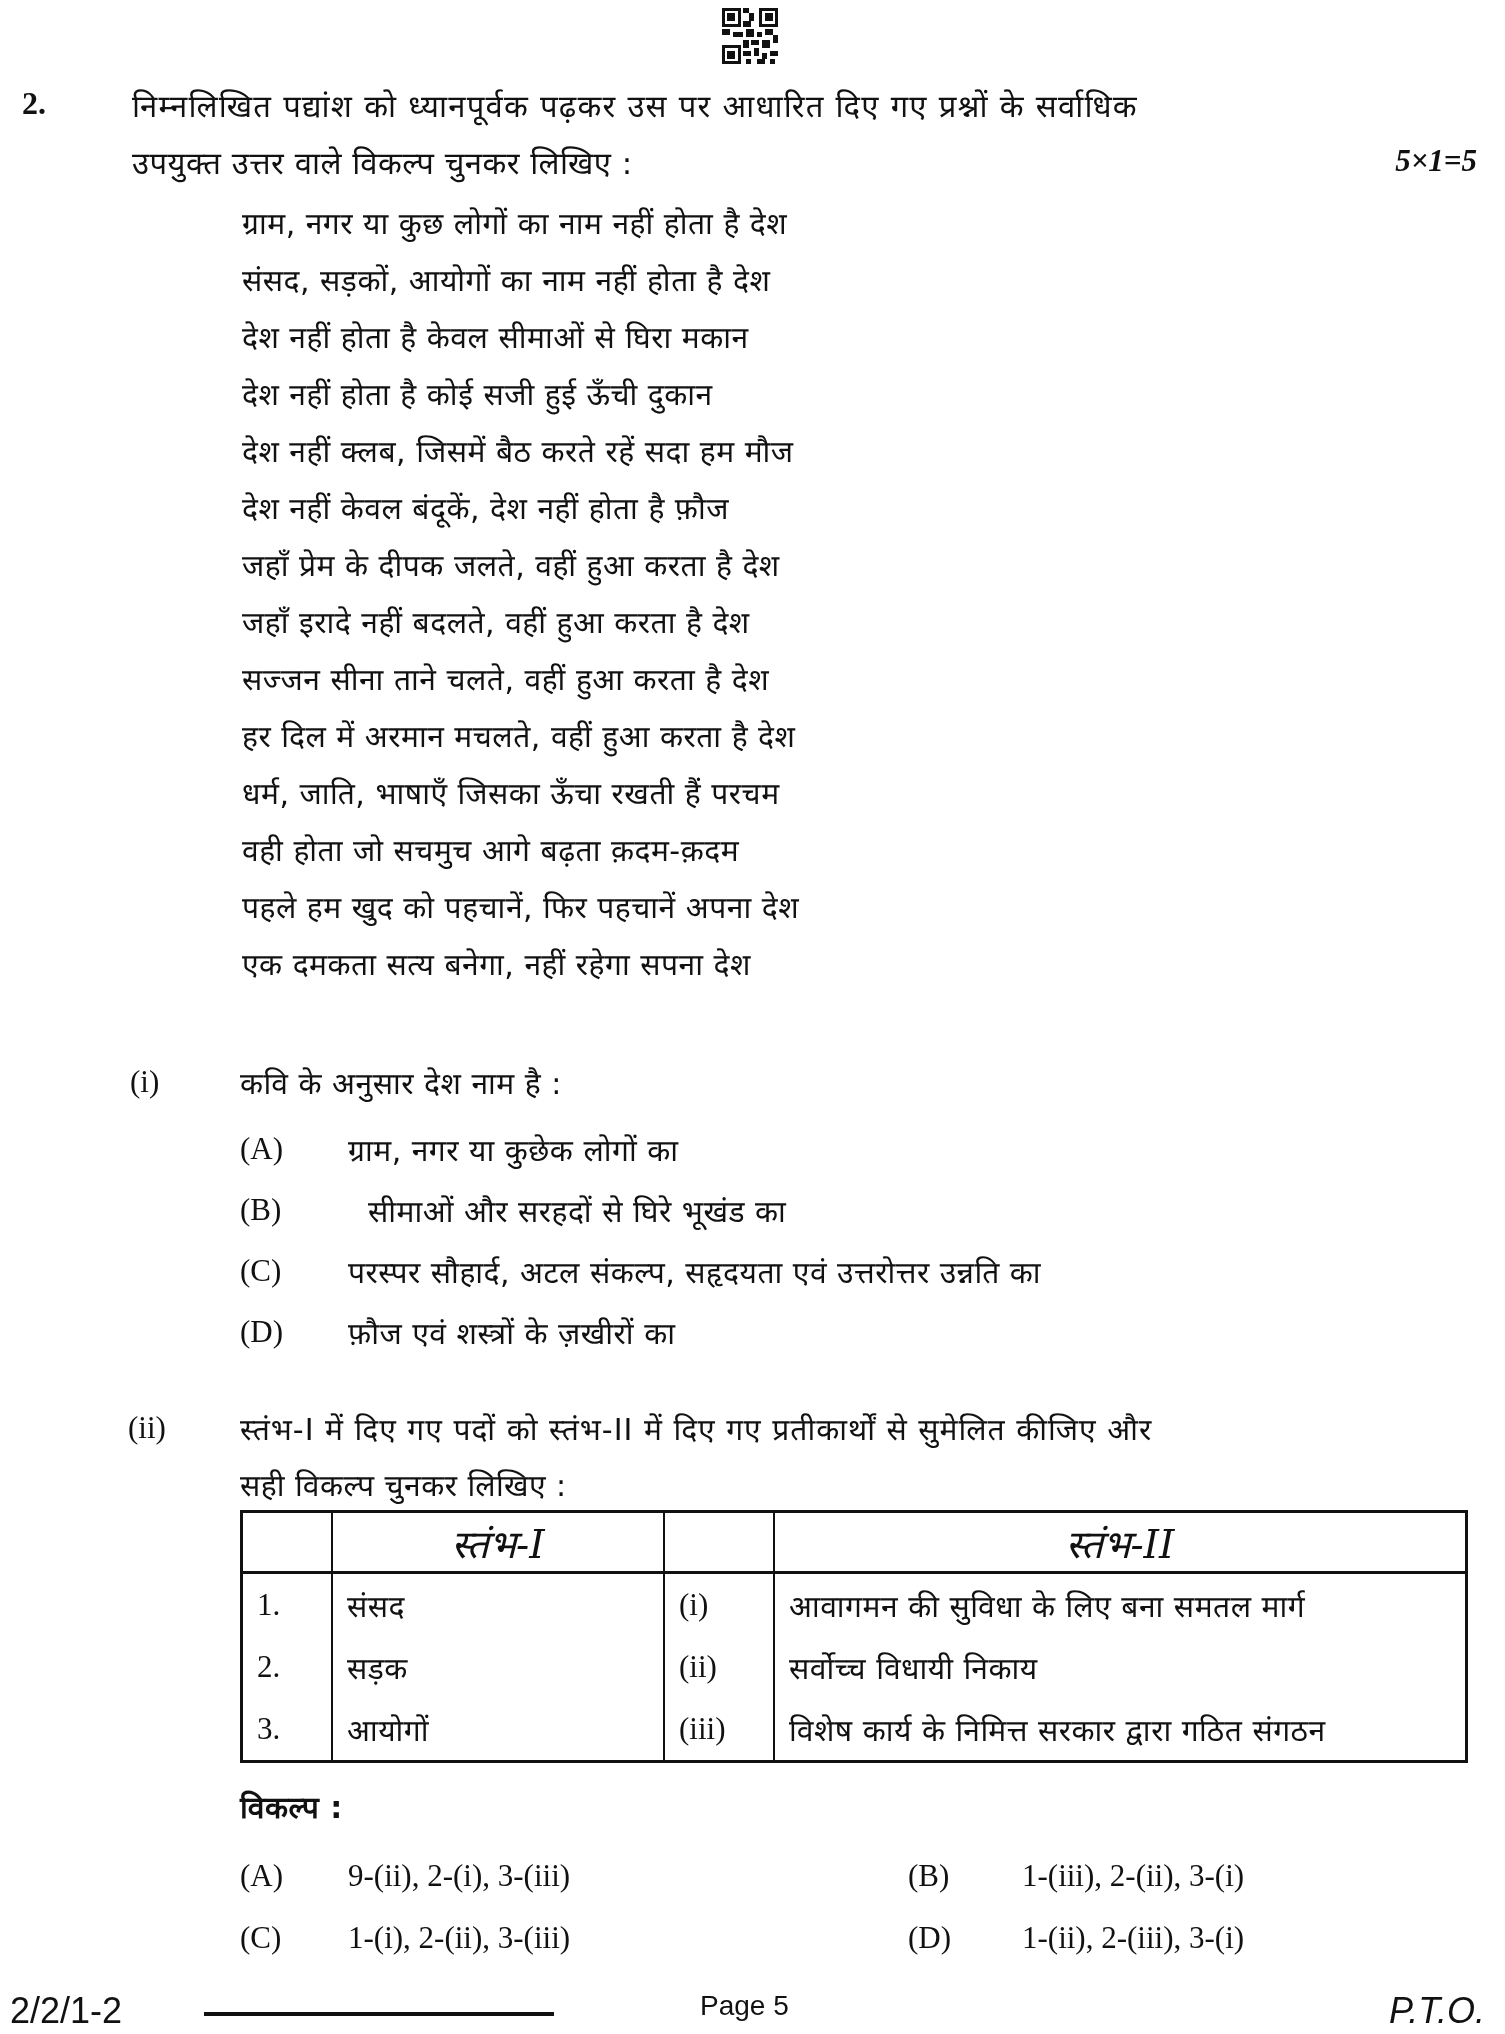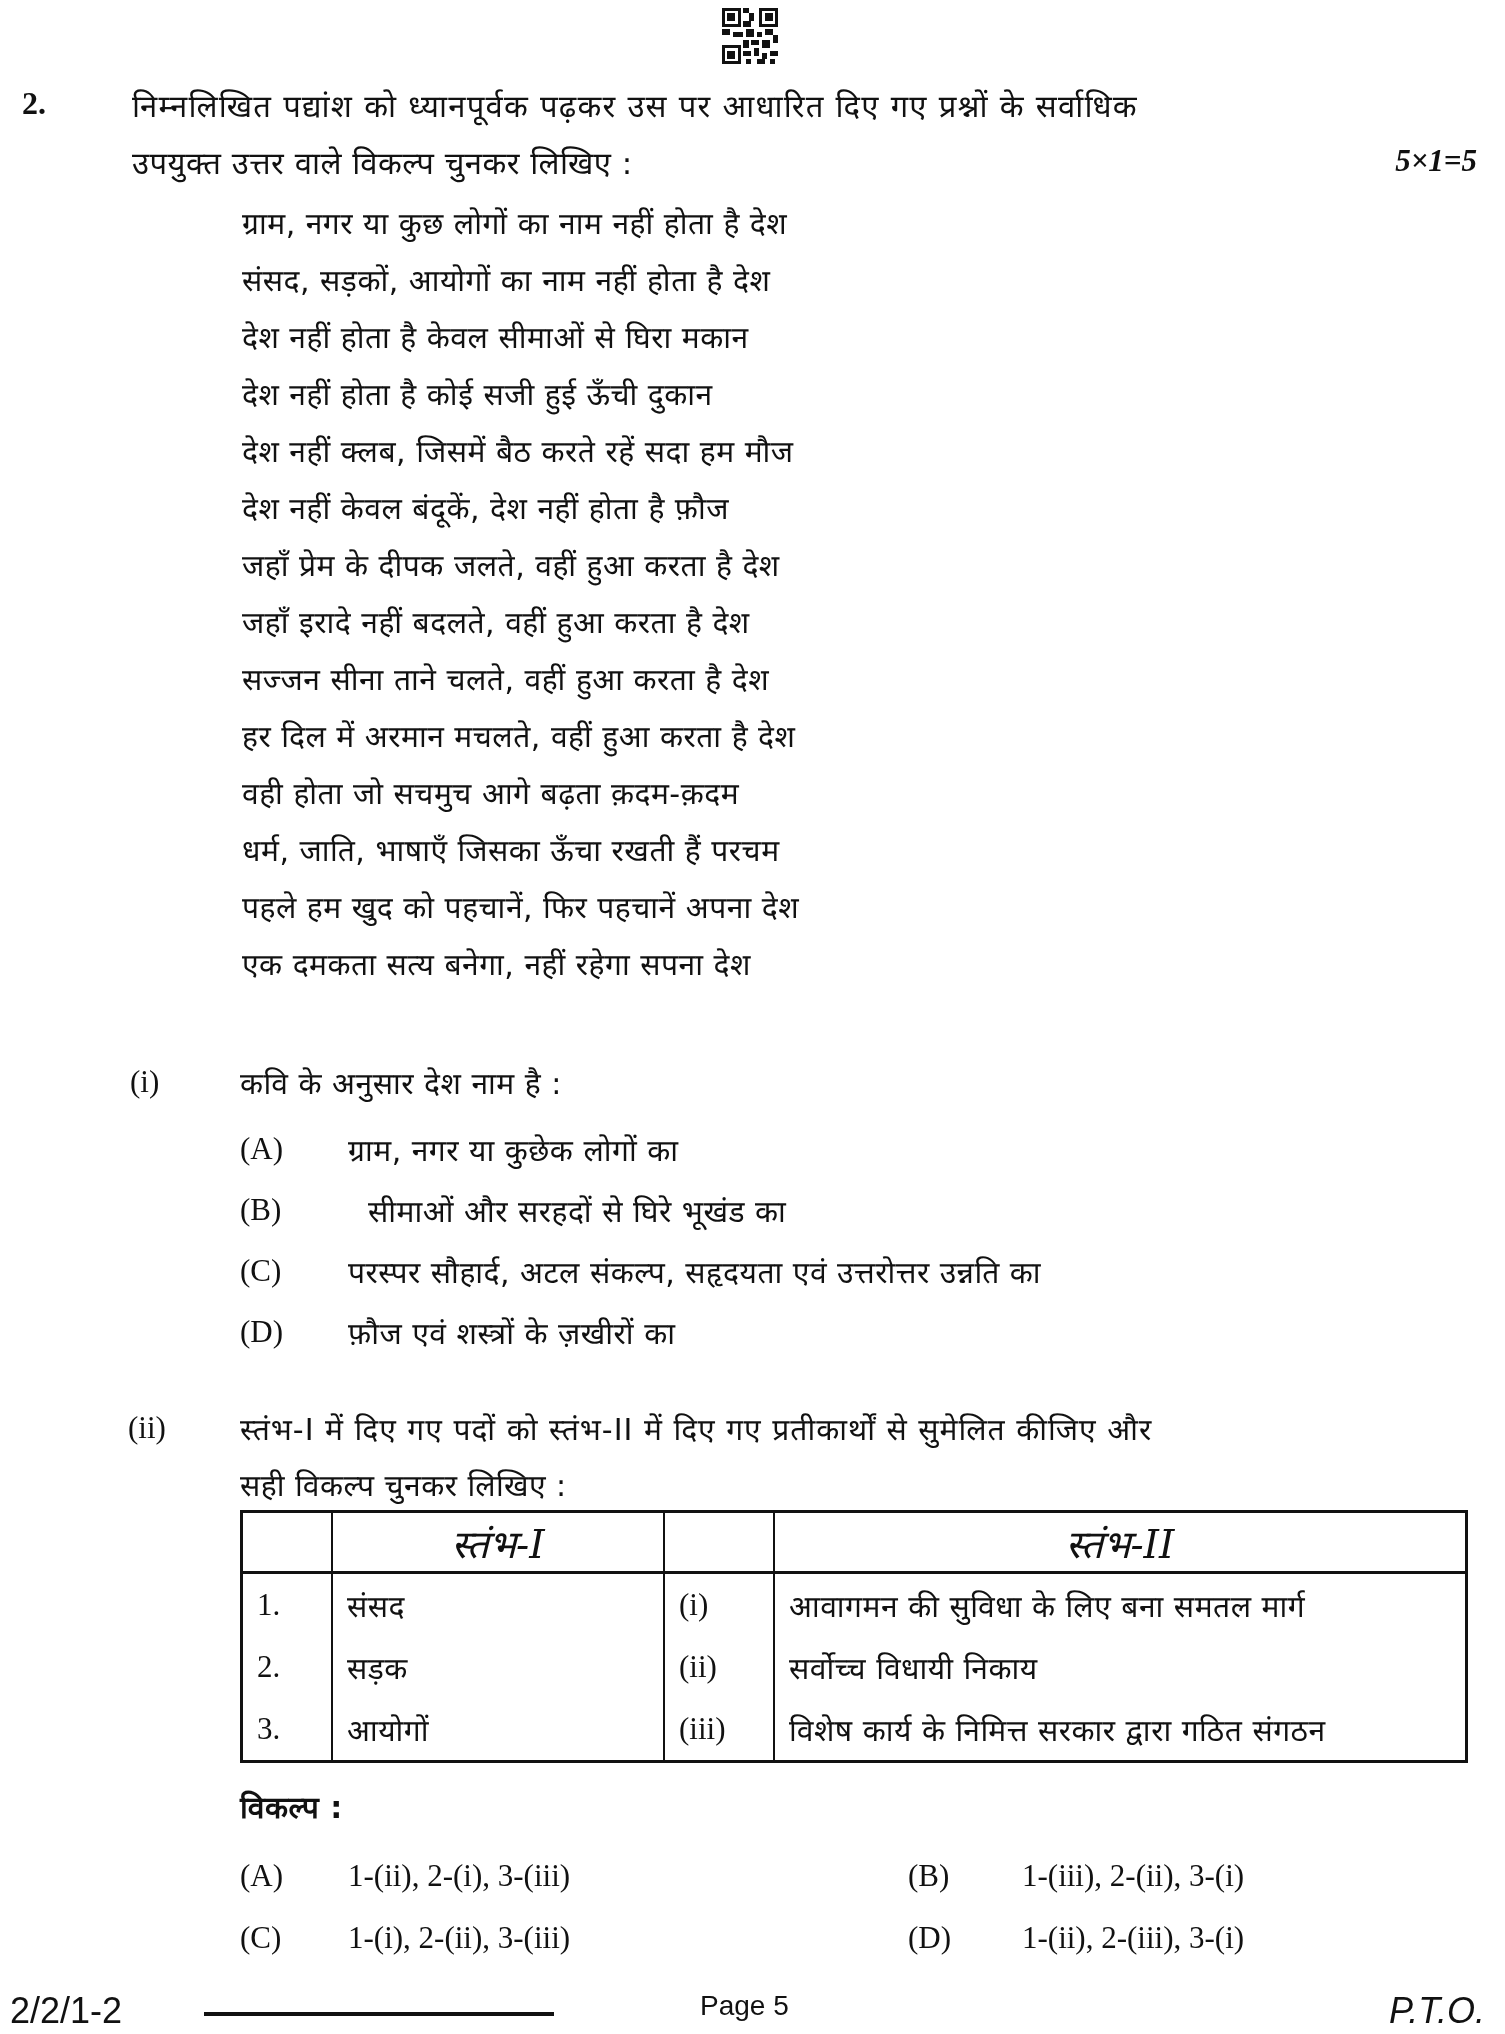--- a/index.html
+++ b/index.html
@@ -73,22 +73,22 @@
   <div>ग्राम, नगर या कुछ लोगों का नाम नहीं होता है देश</div>
   <div>संसद, सड़कों, आयोगों का नाम नहीं होता है देश</div>
   <div>देश नहीं होता है केवल सीमाओं से घिरा मकान</div>
   <div>देश नहीं होता है कोई सजी हुई ऊँची दुकान</div>
   <div>देश नहीं क्लब, जिसमें बैठ करते रहें सदा हम मौज</div>
   <div>देश नहीं केवल बंदूकें, देश नहीं होता है फ़ौज</div>
   <div>जहाँ प्रेम के दीपक जलते, वहीं हुआ करता है देश</div>
   <div>जहाँ इरादे नहीं बदलते, वहीं हुआ करता है देश</div>
   <div>सज्जन सीना ताने चलते, वहीं हुआ करता है देश</div>
   <div>हर दिल में अरमान मचलते, वहीं हुआ करता है देश</div>
+  <div>धर्म, जाति, भाषाएँ जिसका ऊँचा रखती हैं परचम</div>
   <div>वही होता जो सचमुच आगे बढ़ता क़दम-क़दम</div>
-  <div>धर्म, जाति, भाषाएँ जिसका ऊँचा रखती हैं परचम</div>
   <div>पहले हम खुद को पहचानें, फिर पहचानें अपना देश</div>
   <div>एक दमकता सत्य बनेगा, नहीं रहेगा सपना देश</div>
 </div>
 
 <div class="abs sub-num" style="left:130px;top:1064px;">(i)</div>
 <div class="abs hi" style="left:240px;top:1062px;">कवि के अनुसार देश नाम है :</div>
 
 <div class="abs opt-letter" style="left:240px;top:1131px;">(A)</div>
 <div class="abs hi" style="left:348px;top:1129px;">ग्राम, नगर या कुछेक लोगों का</div>
 
@@ -130,21 +130,21 @@
     <td class="c2 hi">आयोगों</td>
     <td class="c3 lat">(iii)</td>
     <td class="hi">विशेष कार्य के निमित्त सरकार द्वारा गठित संगठन</td>
   </tr>
 </tbody>
   </table>
 
 <div class="abs hi" style="left:240px;top:1786px;font-weight:bold;">विकल्प :</div>
 
 <div class="abs opt-letter" style="left:240px;top:1858px;">(A)</div>
-<div class="abs lat" style="left:348px;top:1858px;">1-(ii), 2-(i), 3-(iii)</div>
+<div class="abs lat" style="left:348px;top:1858px;">9-(ii), 2-(i), 3-(iii)</div>
 <div class="abs opt-letter" style="left:908px;top:1858px;">(B)</div>
 <div class="abs lat" style="left:1022px;top:1858px;">1-(iii), 2-(ii), 3-(i)</div>
 
 <div class="abs opt-letter" style="left:240px;top:1920px;">(C)</div>
 <div class="abs lat" style="left:348px;top:1920px;">1-(i), 2-(ii), 3-(iii)</div>
 <div class="abs opt-letter" style="left:908px;top:1920px;">(D)</div>
 <div class="abs lat" style="left:1022px;top:1920px;">1-(ii), 2-(iii), 3-(i)</div>
 
 <div class="abs footer-code">2/2/1-2</div>
 <div class="footer-line"></div>

